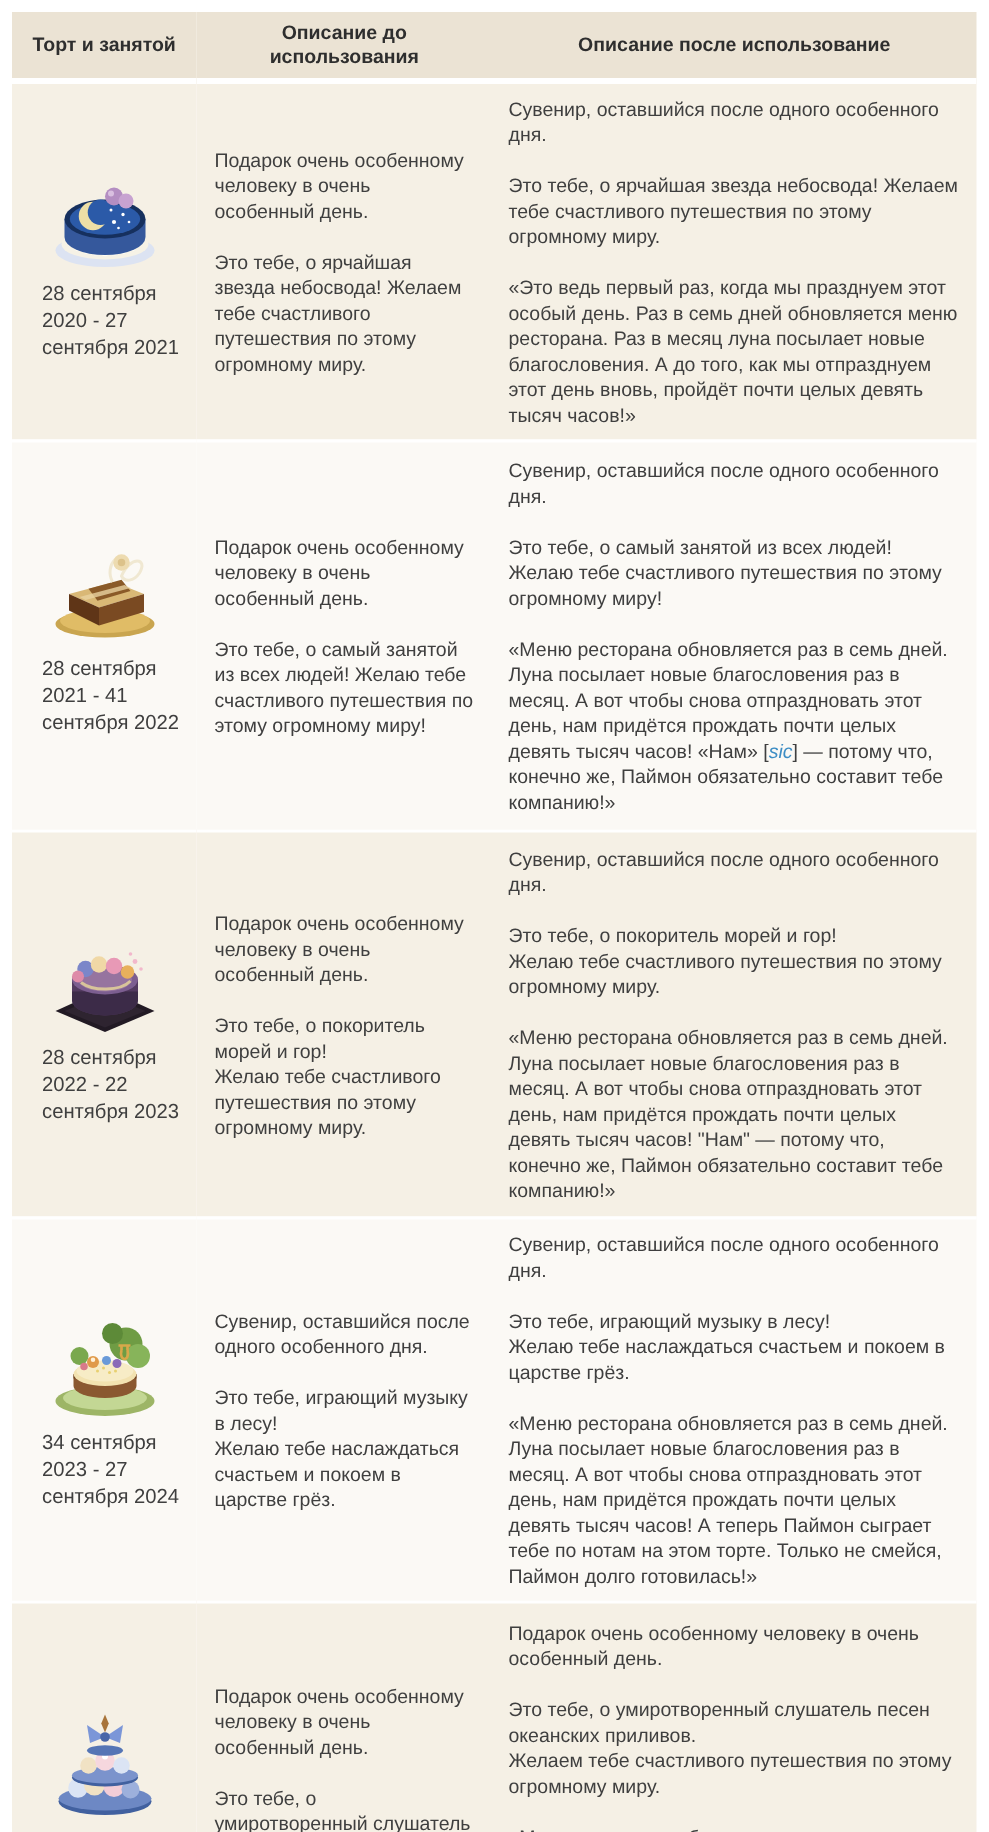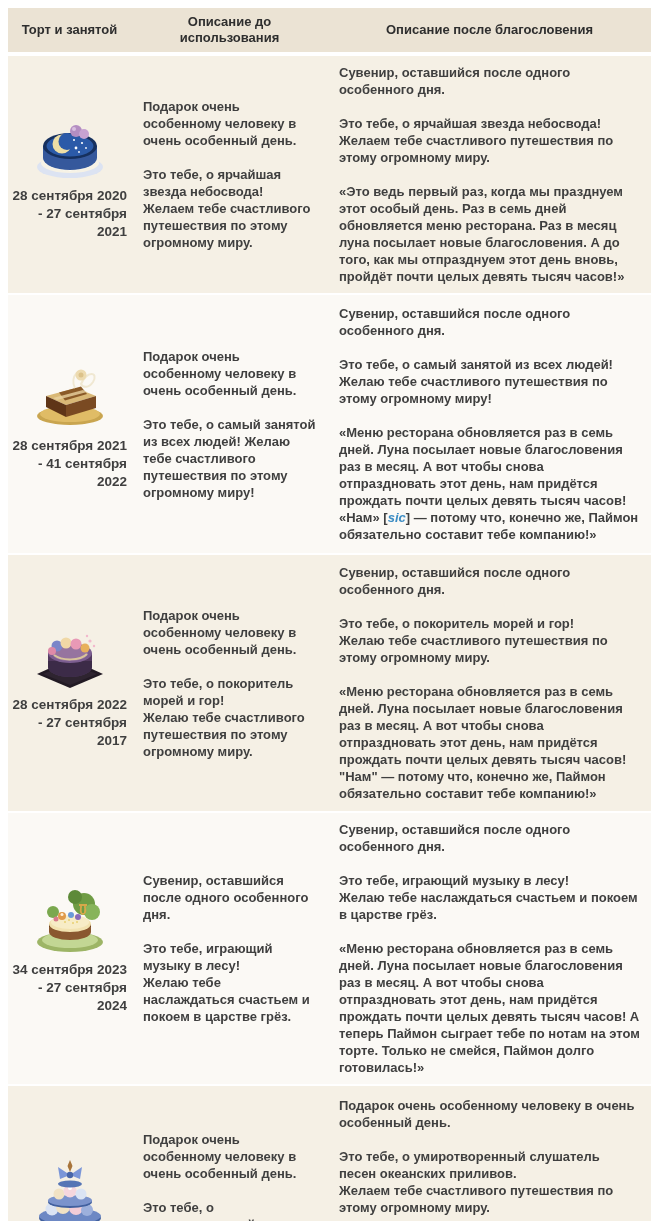--- a/index.html
+++ b/index.html
@@ -33,33 +33,33 @@
     line-height:16px;
     text-align:center;
     vertical-align:middle;
     padding:6px 6px;
     height:30px;
     border-bottom:4px solid #fff;
   }
   tbody td{
     vertical-align:middle;
     border-top:2px solid #fff;
-    font-weight:bold;
   }
   tbody tr:first-child td{border-top:none;}
   tr.row-odd td{background:var(--row-odd);}
   tr.row-even td{background:var(--row-even);}
   td.cake-cell{text-align:center;padding:8px 4px;}
   td.before-cell{padding:12px 12px;}
   td.after-cell{padding:8px 11px;}
   .period{
     margin-top:5px;
     font-size:13.5px;
     line-height:18px;
-    text-align:right;
+    text-align:left;
+    margin-left:16px;
   }
   .para{
     margin:0 0 17px 0;
     white-space:pre-line;
   }
   .para:last-child{margin-bottom:0;}
   .sic-link{
     color:var(--link);
     font-style:italic;
     cursor:pointer;
@@ -79,21 +79,21 @@
   <table class="cakes">
     <colgroup>
       <col style="width:123px">
       <col style="width:197px">
       <col style="width:323px">
     </colgroup>
     <thead>
       <tr>
         <th>Торт и занятой</th>
         <th>Описание до использования</th>
-        <th>Описание после благословения</th>
+        <th>Описание после использование</th>
       </tr>
     </thead>
     <tbody>
 
       <tr class="row-odd r1">
         <td class="cake-cell">
           <svg class="cake-img" width="82" height="74" viewBox="0 0 82 74">
             <ellipse cx="41" cy="59" rx="33" ry="11" fill="#dce3f2"></ellipse>
             <ellipse cx="41" cy="55" rx="29" ry="10" fill="#f6f2e6"></ellipse>
             <g fill="#fffdf5">
@@ -174,21 +174,21 @@
             <path d="M25 38 C33 44 51 44 58 37" stroke="#d8c49a" stroke-width="2" fill="none"></path>
             <circle cx="28" cy="29" r="5.5" fill="#7b86c9"></circle>
             <circle cx="37" cy="26" r="5.5" fill="#f0d8a6"></circle>
             <circle cx="47" cy="27" r="5.5" fill="#e899b6"></circle>
             <circle cx="56" cy="31" r="4.5" fill="#e8b05c"></circle>
             <circle cx="23" cy="34" r="4" fill="#de8aa8"></circle>
             <circle cx="61" cy="24" r="1.6" fill="#f2b8cc"></circle>
             <circle cx="65" cy="29" r="1.2" fill="#f2b8cc"></circle>
             <circle cx="58" cy="19" r="1.2" fill="#f2b8cc"></circle>
           </svg>
-          <div class="period">28 сентября 2022 - 27 сентября 2017</div>
+          <div class="period">28 сентября 2022 - 22 сентября 2023</div>
         </td>
         <td class="before-cell">
             <p class="para">Подарок очень особенному человеку в очень особенный день.</p>
             <p class="para">Это тебе, о покоритель морей и гор!
 Желаю тебе счастливого путешествия по этому огромному миру.</p>
           </td>
         <td class="after-cell">
             <p class="para">Сувенир, оставшийся после одного особенного дня.</p>
             <p class="para">Это тебе, о покоритель морей и гор!
 Желаю тебе счастливого путешествия по этому огромному миру.</p>

